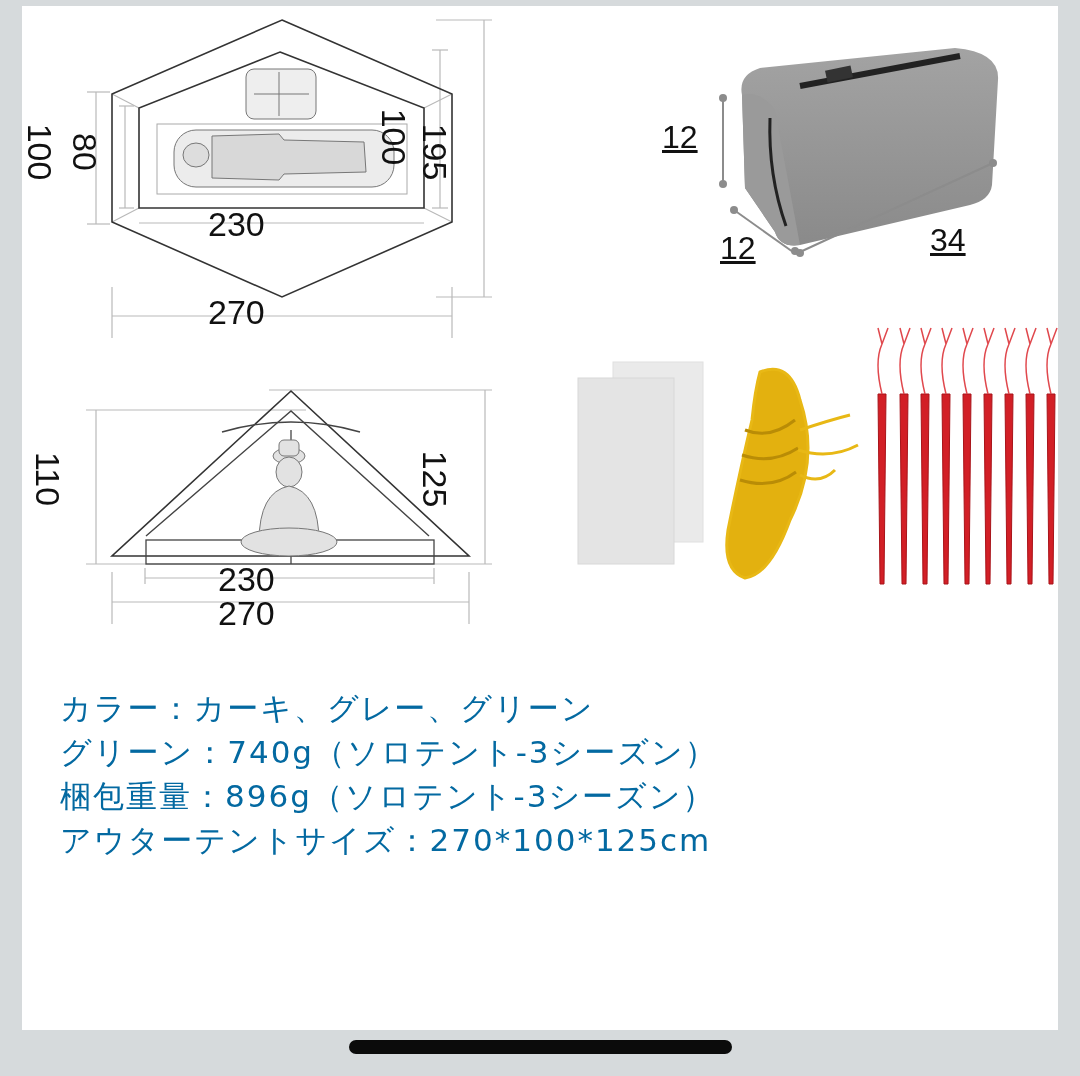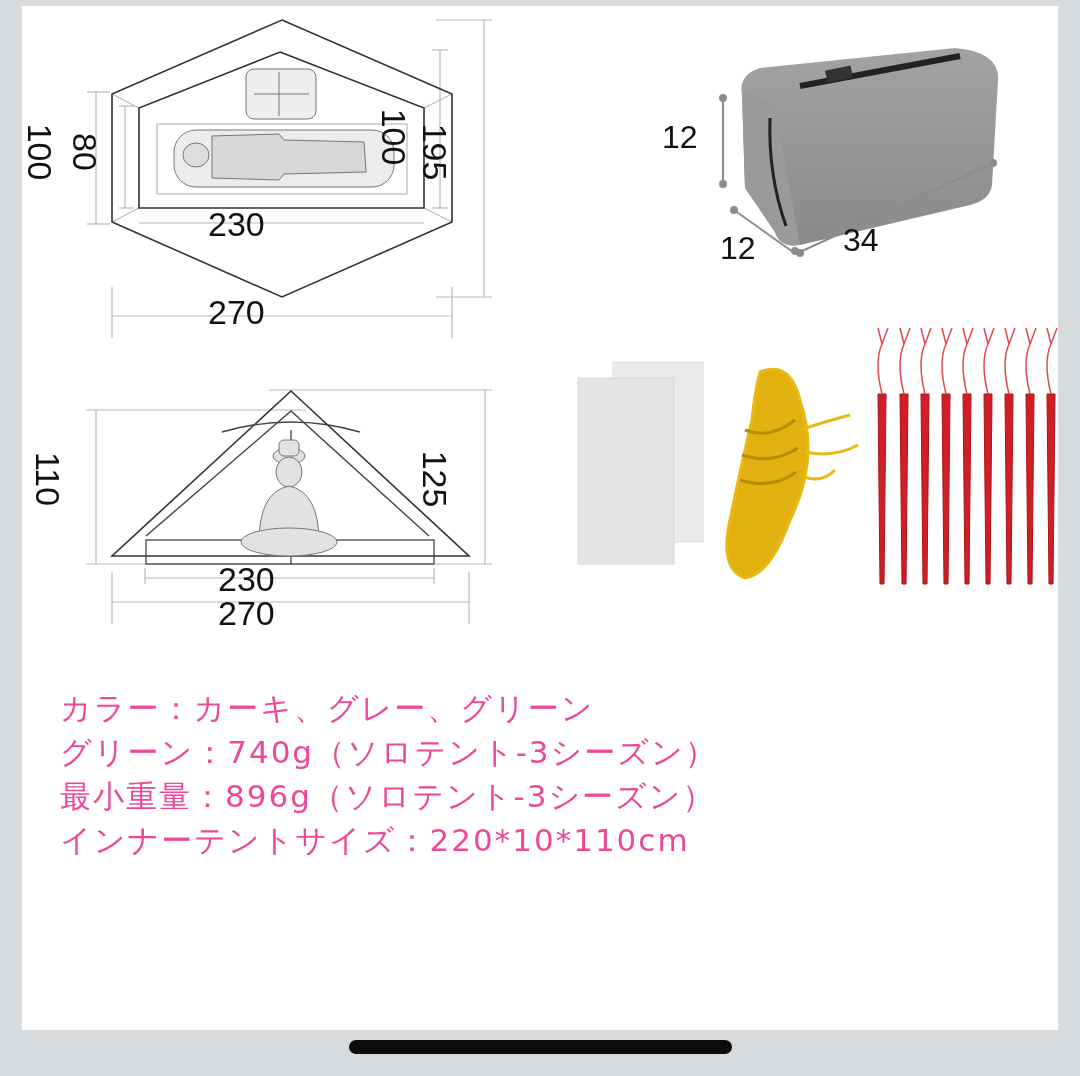--- a/index.html
+++ b/index.html
@@ -10,24 +10,24 @@
   .panel {
     position:absolute; left:22px; top:6px; width:1036px; height:1024px;
     background:#ffffff; overflow:hidden;
   }
   .layer { position:absolute; left:0; top:0; }
   .dim {
     position:absolute; font-family:"Liberation Sans", sans-serif; font-size:34px;
     color:#111; line-height:1; white-space:nowrap;
   }
   .rot { transform:rotate(90deg); transform-origin:center center; }
-  .bagdim { font-size:32px; }
+  .bagdim { font-size:32px;text-decoration:underline; }
   .specs {
     position:absolute; left:38px; top:680px; width:980px;
-    font-family:"DejaVu Sans", sans-serif; font-size:31px; color:#ec4899;
+    font-family:"DejaVu Sans", sans-serif; font-size:31px; color:#0369a1;
   }
   .spec-row { height:44px; line-height:44px; white-space:nowrap; letter-spacing:2px; }
   .spec-label { display:inline-block; }
   .indent { display:inline-block; width:193px; }
   .home-indicator {
     position:absolute; left:349px; top:1040px; width:383px; height:14px;
     background:#0b0b0b; border-radius:7px;
   }
 </style>
 </head>
@@ -144,21 +144,21 @@
       <circle cx="723" cy="98" r="4"></circle>
         <circle cx="723" cy="184" r="4"></circle>
       <circle cx="734" cy="210" r="4"></circle>
         <circle cx="795" cy="251" r="4"></circle>
       <circle cx="800" cy="253" r="4"></circle>
         <circle cx="993" cy="163" r="4"></circle>
     </g>
   </svg>
   <div class="dim bagdim" style="left:640px; top:115px;">12</div>
   <div class="dim bagdim" style="left:698px; top:226px;">12</div>
-  <div class="dim bagdim" style="left:821px; top:218px;">34</div>
+  <div class="dim bagdim" style="left:908px; top:218px;">34</div>
 
   <svg class="layer" width="1036" height="620" viewBox="22 6 1036 620">
 
     <g>
       <rect x="613" y="362" width="90" height="180" fill="#eaeaea" stroke="#e0e0e0"></rect>
       <rect x="578" y="378" width="96" height="186" fill="#e4e4e4" stroke="#d8d8d8"></rect>
     </g>
 
     <g fill="none" stroke="#e8b815" stroke-width="3">
       <path d="M760 372 Q790 360 800 400 Q820 460 790 520 Q770 575 745 578 Q722 570 728 530 Q740 470 752 420 Q755 390 760 372 Z" fill="#e3b10f"></path>
@@ -199,21 +199,21 @@
   </div>
 
   <div class="specs">
     <div class="spec-row">
       <span class="spec-label">カラー：</span><span class="spec-label">カーキ、グレー、グリーン</span>
     </div>
     <div class="spec-row">
       <span class="spec-label">グリーン：</span><span class="spec-label">740g（ソロテント-3シーズン）</span>
     </div>
     <div class="spec-row">
-      <span class="spec-label">最小重量：</span><span class="spec-label">896g（ソロテント-3シーズン）</span>
-    </div>
-    <div class="spec-row">
-      <span class="spec-label">インナーテントサイズ：</span><span class="spec-label">220*10*110cm</span>
+      <span class="spec-label">梱包重量：</span><span class="spec-label">896g（ソロテント-3シーズン）</span>
+    </div>
+    <div class="spec-row">
+      <span class="spec-label">アウターテントサイズ：</span><span class="spec-label">270*100*125cm</span>
     </div>
   </div>
 </div>
 
 <div class="home-indicator"></div>
 
 </body></html>

